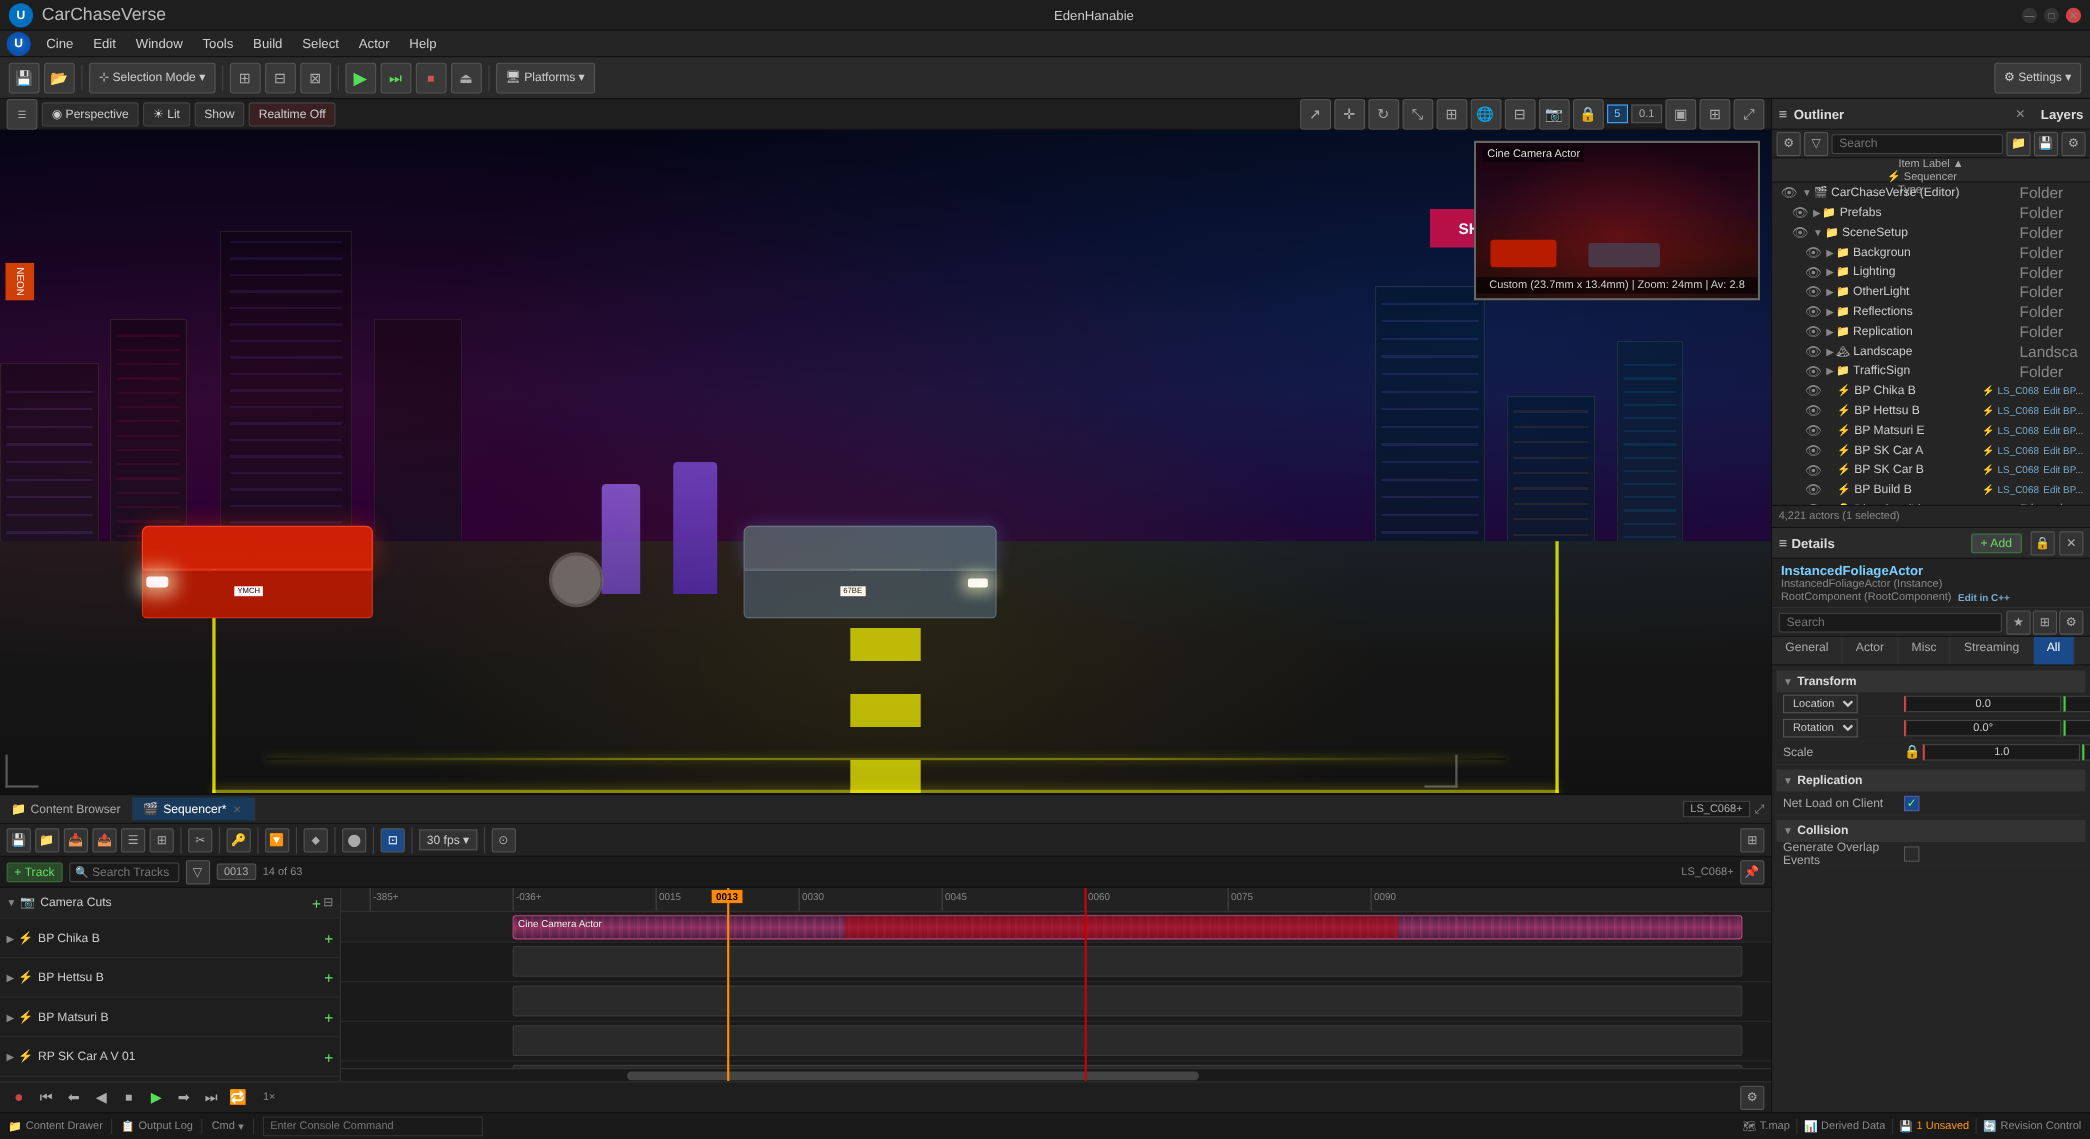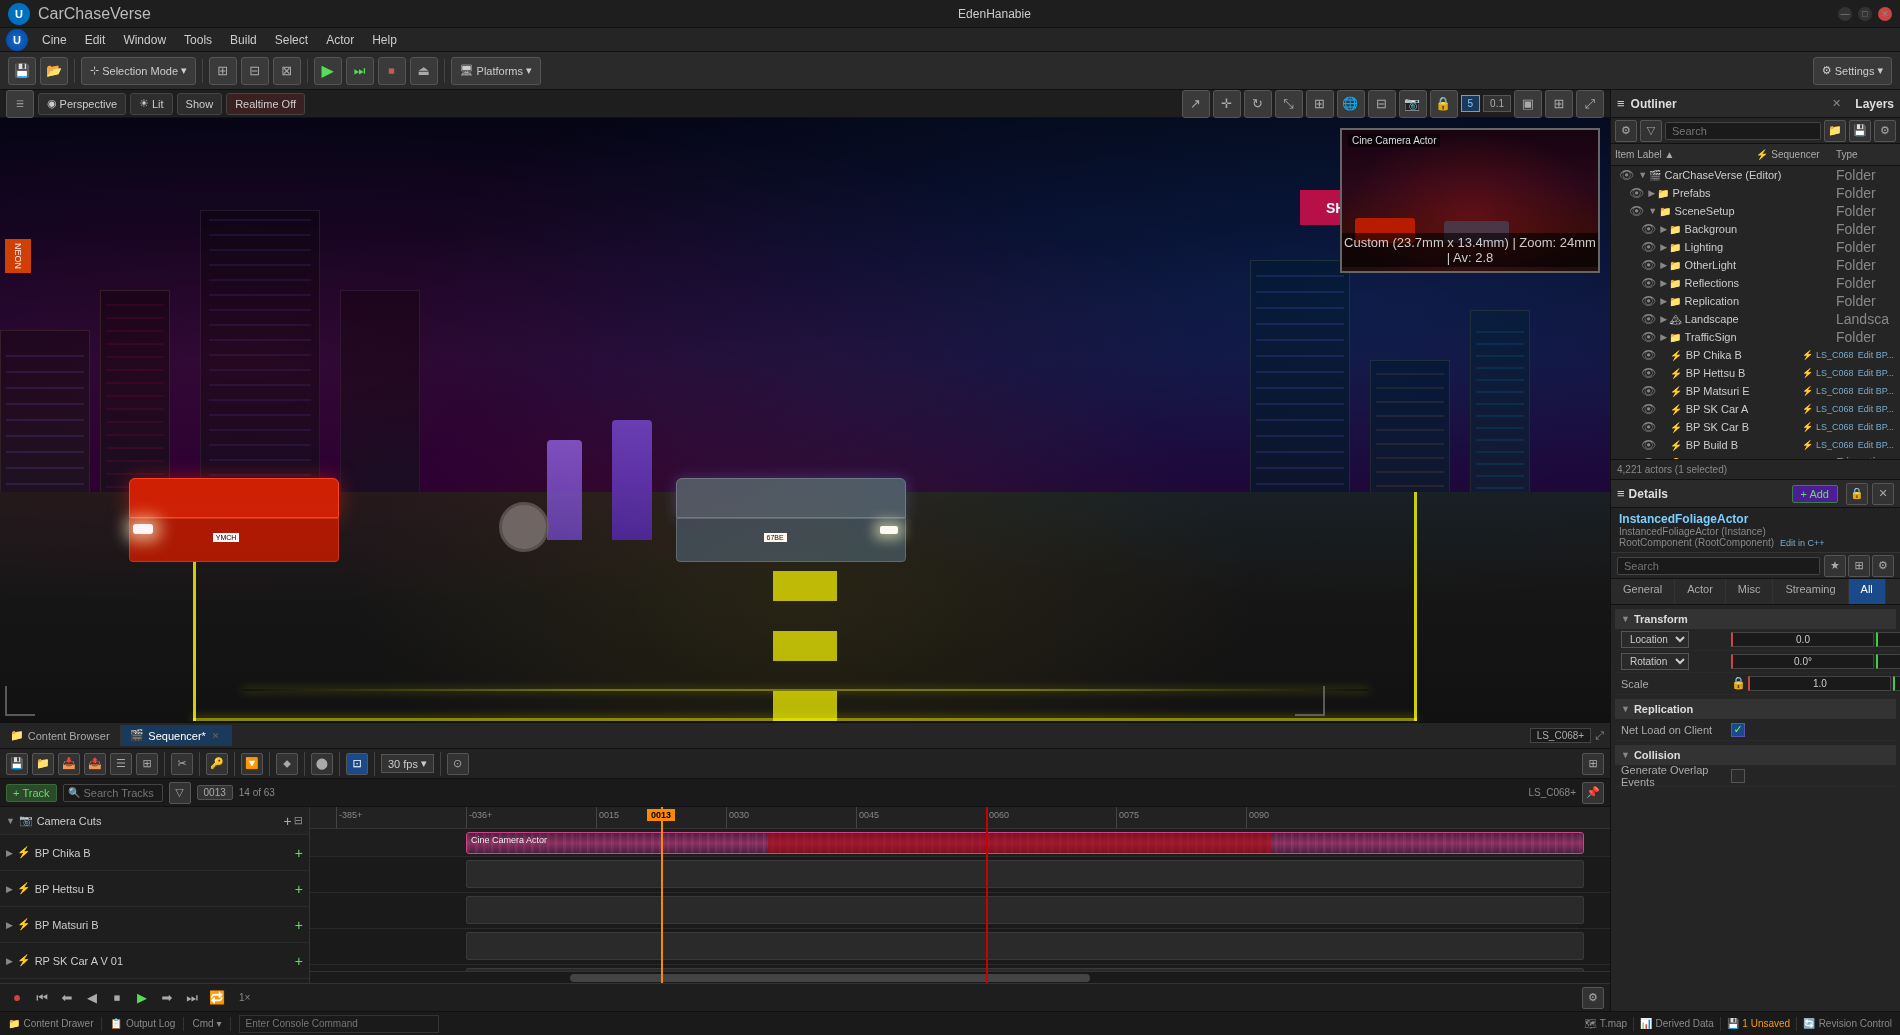--- a/index.html
+++ b/index.html
@@ -187,21 +187,21 @@
       background: rgba(0,0,0,0.5);
       padding: 1px 4px;
     }
     #camera-preview-info {
       position: absolute;
       bottom: 4px;
       left: 0;
       right: 0;
       text-align: center;
       color: #ccc;
-      font-size: 13px;
+      font-size: 10px;
       background: rgba(0,0,0,0.6);
       padding: 2px;
     }
 
     
     #right-panel {
       width: 290px;
       display: flex;
       flex-direction: column;
       background: #252525;
@@ -255,20 +255,21 @@
     }
     #outliner-cols {
       display: flex;
       align-items: center;
       height: 22px;
       padding: 0 4px;
       background: #2a2a2a;
       border-bottom: 1px solid #111;
       font-size: 10px;
       color: #aaa;
+      flex-direction: column;
     }
     .col-item-label { flex: 1; }
     .col-sequencer { width: 80px; }
     .col-type { width: 60px; }
 
     #outliner-tree {
       flex: 1;
       overflow-y: auto;
       font-size: 11px;
     }
@@ -320,21 +321,21 @@
       gap: 4px;
       flex-shrink: 0;
     }
     #details-title {
       font-size: 12px;
       color: #ddd;
       font-weight: bold;
     }
     .add-btn {
       margin-left: auto;
-      background: #4c1d95;
+      background: #404040;
       border: 1px solid #3a8040;
       color: #6d6;
       padding: 2px 8px;
       border-radius: 2px;
       cursor: pointer;
       font-size: 11px;
     }
 
     #details-instance {
       padding: 4px 8px;
@@ -1445,21 +1446,21 @@
         </div>
       </div>
 
       <div id="details-instance">
         <div class="instance-name">InstancedFoliageActor</div>
         <div class="instance-sub">
           <span>InstancedFoliageActor (Instance)</span>
         </div>
         <div class="instance-sub">
           <span>RootComponent (RootComponent)</span>
-          <span class="edit-bp-btn" style="color:#7ac;">Edit in C++</span>
+          <span class="edit-bp-btn" style="color:#7ac;font-weight:bold;">Edit in C++</span>
         </div>
       </div>
 
       <div id="details-search">
         <input type="text" style="flex: 1 1 0%; background: rgb(26, 26, 26); border: 1px solid rgb(68, 68, 68); border-radius: 2px; padding: 2px 6px; color: rgb(204, 204, 204); font-size: 11px;" placeholder="Search">
         <div class="seq-btn" style="margin-left:4px;">★</div>
         <div class="seq-btn" style="margin-left:2px;">⊞</div>
         <div class="seq-btn" style="margin-left:2px;">⚙</div>
       </div>
 

